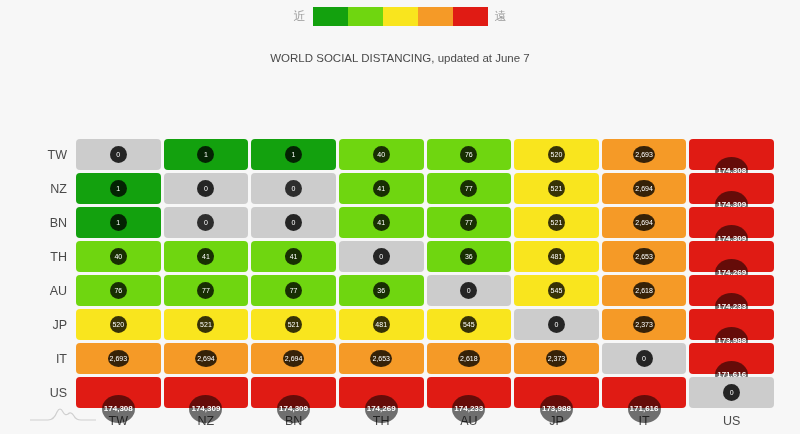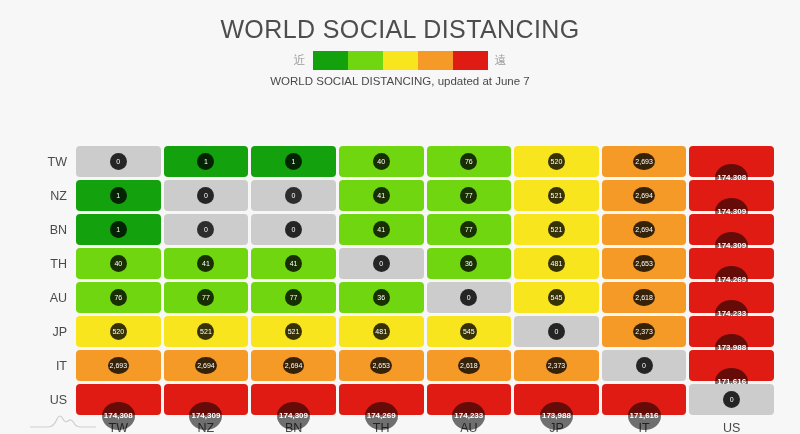--- a/index.html
+++ b/index.html
@@ -53,21 +53,21 @@
     color: #9b9b9b;
     font-family: "DejaVu Sans", sans-serif;
   }
   .legend-bar { display: flex; height: 19px; }
   .legend-seg { width: 35px; height: 19px; }
 
   .subcaption {
     text-align: center;
     font-size: 11.5px;
     color: #4a4a4a;
-    margin-top: 4px;
+    margin-top: 25px;
     line-height: 14px;
   }
 
   
   .matrix {
     position: absolute;
     left: 26px;
     top: 132px;
     width: 748px;
   }
@@ -138,21 +138,20 @@
     bottom: 16px;
     width: 70px;
     height: 20px;
   }
 </style>
 </head>
 <body>
 
 <div id="page">
 
-  <h1 class="title">WORLD SOCIAL DISTANCING</h1>
 
 
 
   <div class="legend-wrap">
     <span class="legend-label">近</span>
     <div class="legend-bar" id="legend-bar">
         <div class="legend-seg" style="background: rgb(19, 161, 14);"></div>
         <div class="legend-seg" style="background: rgb(111, 214, 16);"></div>
         <div class="legend-seg" style="background: rgb(249, 229, 30);"></div>
         <div class="legend-seg" style="background: rgb(245, 154, 39);"></div>

